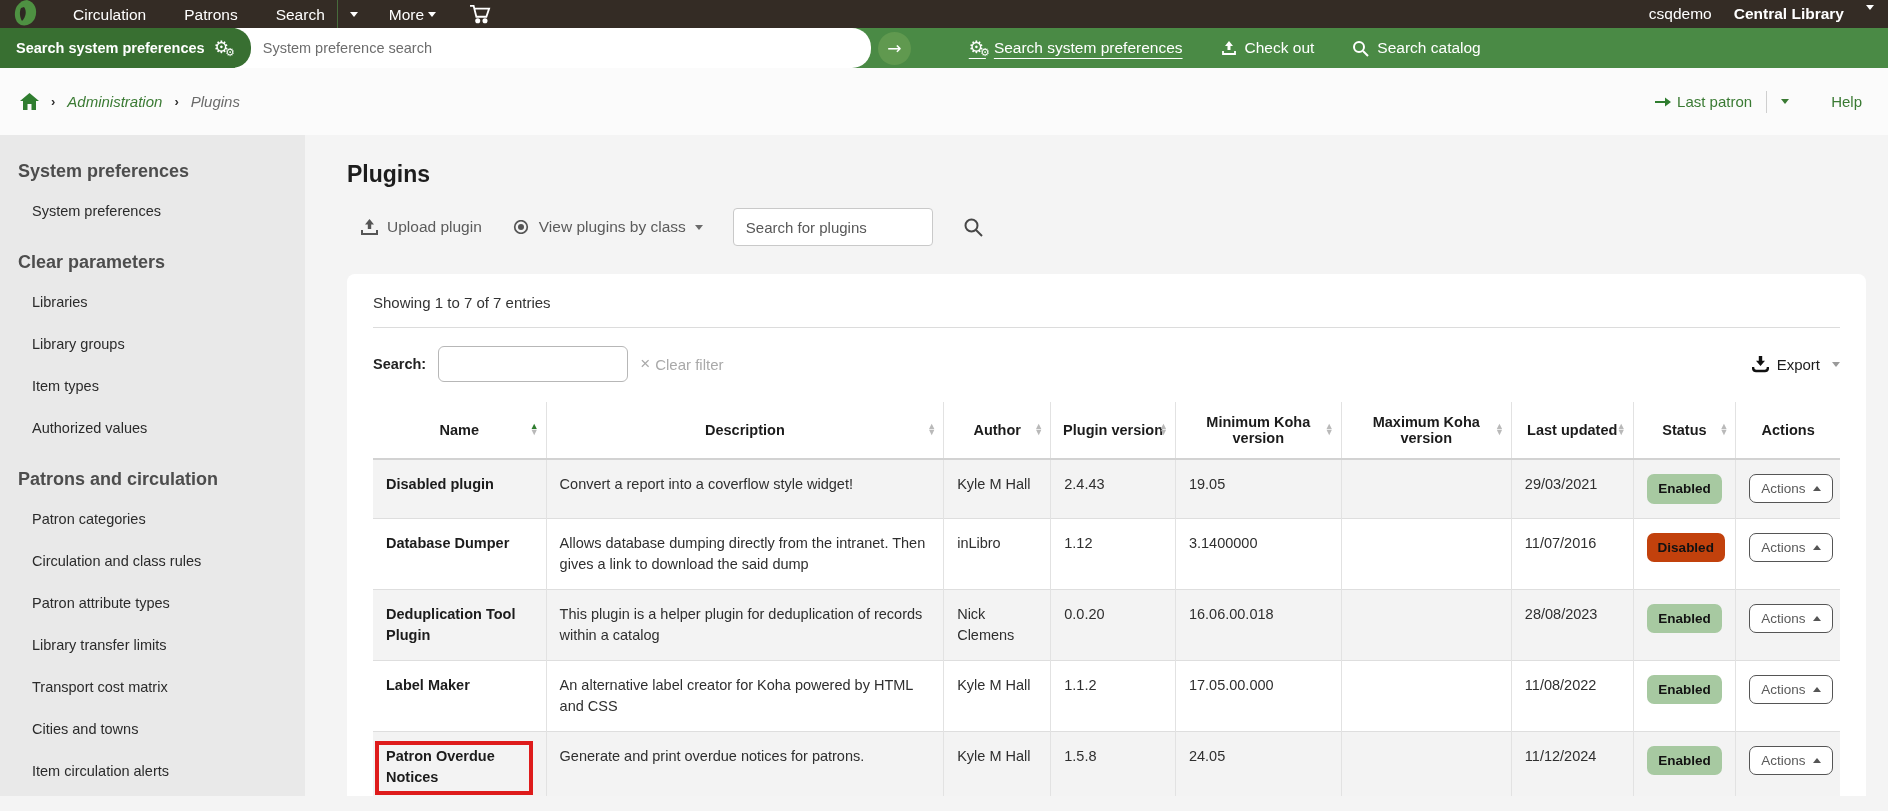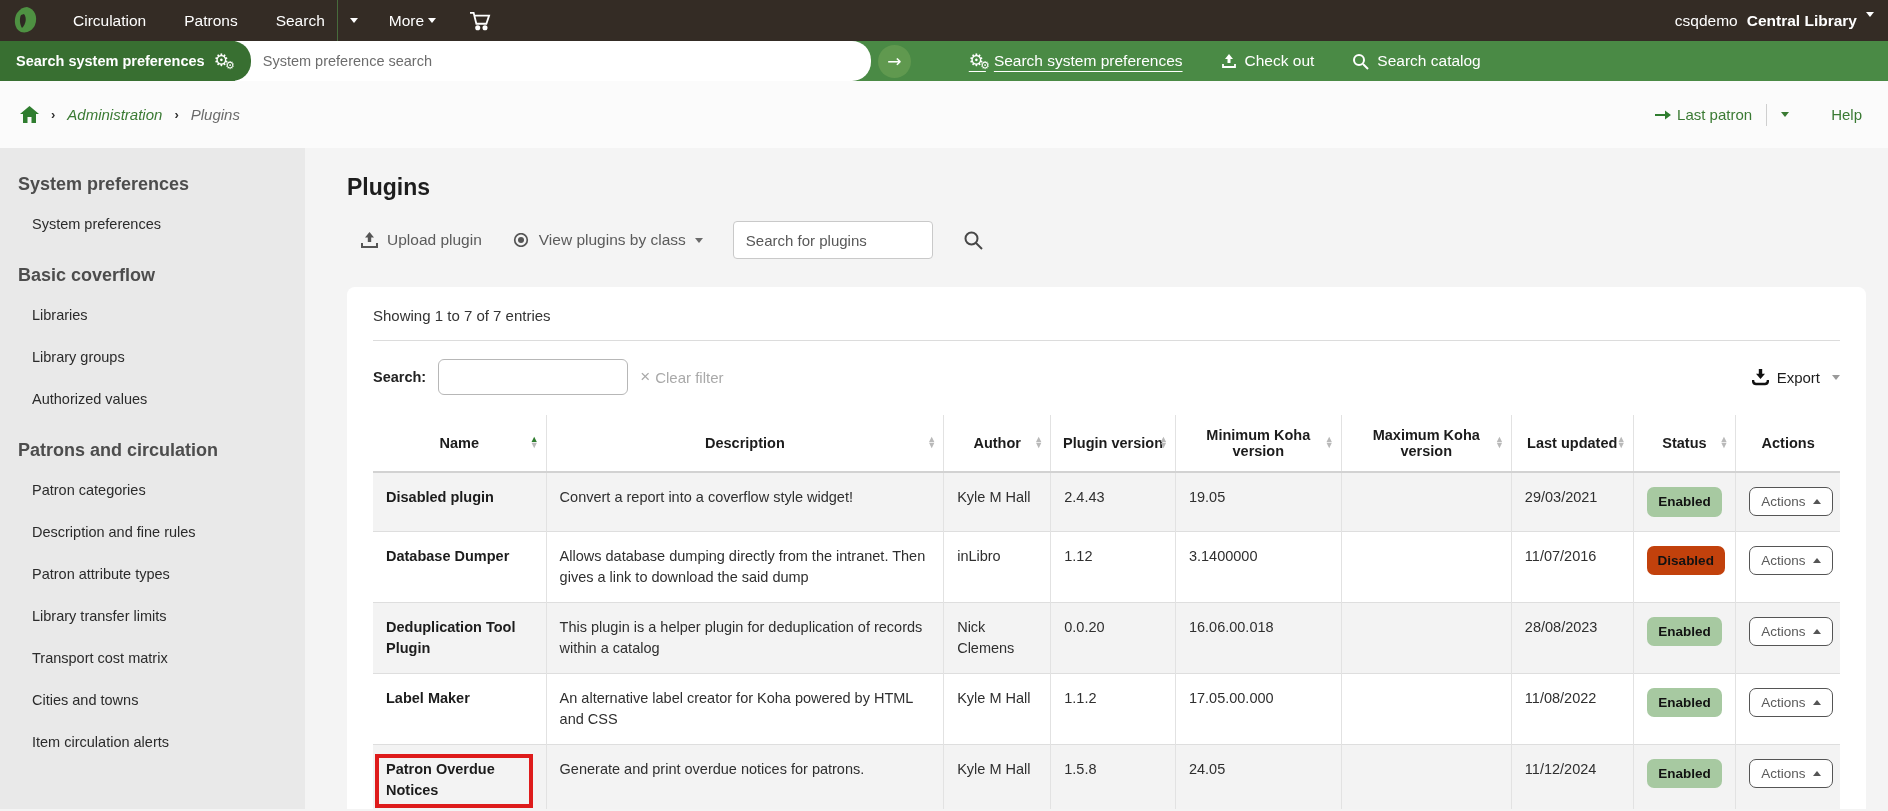--- a/index.html
+++ b/index.html
@@ -1,30 +1,30 @@
 <!DOCTYPE html>
 <html><head>
 <meta charset="utf-8">
 <style>
   * { box-sizing: border-box; margin: 0; padding: 0; }
   html,body { width:1888px; height:811px; overflow:hidden; background:#f4f4f4;
     font-family:"Liberation Sans","DejaVu Sans",sans-serif; font-size:15px; color:#333; }
 
   
-  .topnav { height:41px; background:#342c25; display:flex; align-items:center; padding:0 14px 0 10px; color:#fff; }
+  .topnav { height:28px; background:#342c25; display:flex; align-items:center; padding:0 14px 0 10px; color:#fff; }
   .topnav .logo { width:26px; height:30px; margin:0 14px 0 4px; display:flex; align-items:center; }
   .topnav .navitem { padding:0 19px; font-size:15.5px; line-height:43px; cursor:pointer; white-space:nowrap; }
   .topnav .navitem.search { padding-right:12px; }
   .topnav .nav-caret-btn { border-left:1px solid #476b3c; padding:0 12px; height:43px; display:flex; align-items:center; cursor:pointer; }
   .caret-down { width:0; height:0; border-left:5px solid transparent; border-right:5px solid transparent; border-top:6px solid #fff; display:inline-block; }
   .caret-down.sm { border-left-width:4px; border-right-width:4px; border-top-width:5px; }
   .topnav .more { display:flex; align-items:center; gap:4px; }
   .topnav .cart { margin-left:14px; cursor:pointer; display:flex; align-items:center; }
   .topnav .spacer { flex:1; }
-  .topnav .useracct { display:flex; align-items:flex-start; gap:9px; font-size:15.5px; cursor:pointer; }
+  .topnav .useracct { display:flex; align-items:flex-start; gap:22px; font-size:15.5px; cursor:pointer; }
   .topnav .useracct b { font-weight:bold; }
 
   
   .searchbar { height:40px; background:#4a8a45; display:flex; align-items:center; }
   .search-tab { background:#386f31; height:40px; display:flex; align-items:center; gap:9px; padding:0 20px 0 16px;
     border-radius:0 19px 19px 0; color:#fff; font-weight:bold; font-size:14.5px; position:relative; z-index:2; margin-right:-16px; white-space:nowrap; cursor:pointer;}
   .gears { font-size:17px; line-height:1; letter-spacing:-4px; }
   .gears .g2 { font-size:11px; vertical-align:-3px; }
   .searchbar input { height:40px; width:636px; border:none; outline:none; padding:0 20px 0 28px;
     border-radius:0 19px 19px 0; font-size:14.5px; color:#444; background:#fff; }
@@ -183,27 +183,28 @@
     <span class="vdiv"></span>
     <span class="caret-green"></span>
     <span class="help-link">Help</span>
   </div>
 </div>
 
 <div class="layout">
   <div class="sidebar">
       <div class="side-heading">System preferences</div>
       <div class="side-item">System preferences</div>
-      <div class="side-heading">Basic coverflow</div>
+      <div class="side-heading">Clear parameters</div>
       <div class="side-item">Libraries</div>
       <div class="side-item">Library groups</div>
+      <div class="side-item">Item types</div>
       <div class="side-item">Authorized values</div>
       <div class="side-heading">Patrons and circulation</div>
       <div class="side-item">Patron categories</div>
-      <div class="side-item">Description and fine rules</div>
+      <div class="side-item">Circulation and class rules</div>
       <div class="side-item">Patron attribute types</div>
       <div class="side-item">Library transfer limits</div>
       <div class="side-item">Transport cost matrix</div>
       <div class="side-item">Cities and towns</div>
       <div class="side-item">Item circulation alerts</div>
     </div>
 
   <div class="main">
     <div class="page-title">Plugins</div>
 

